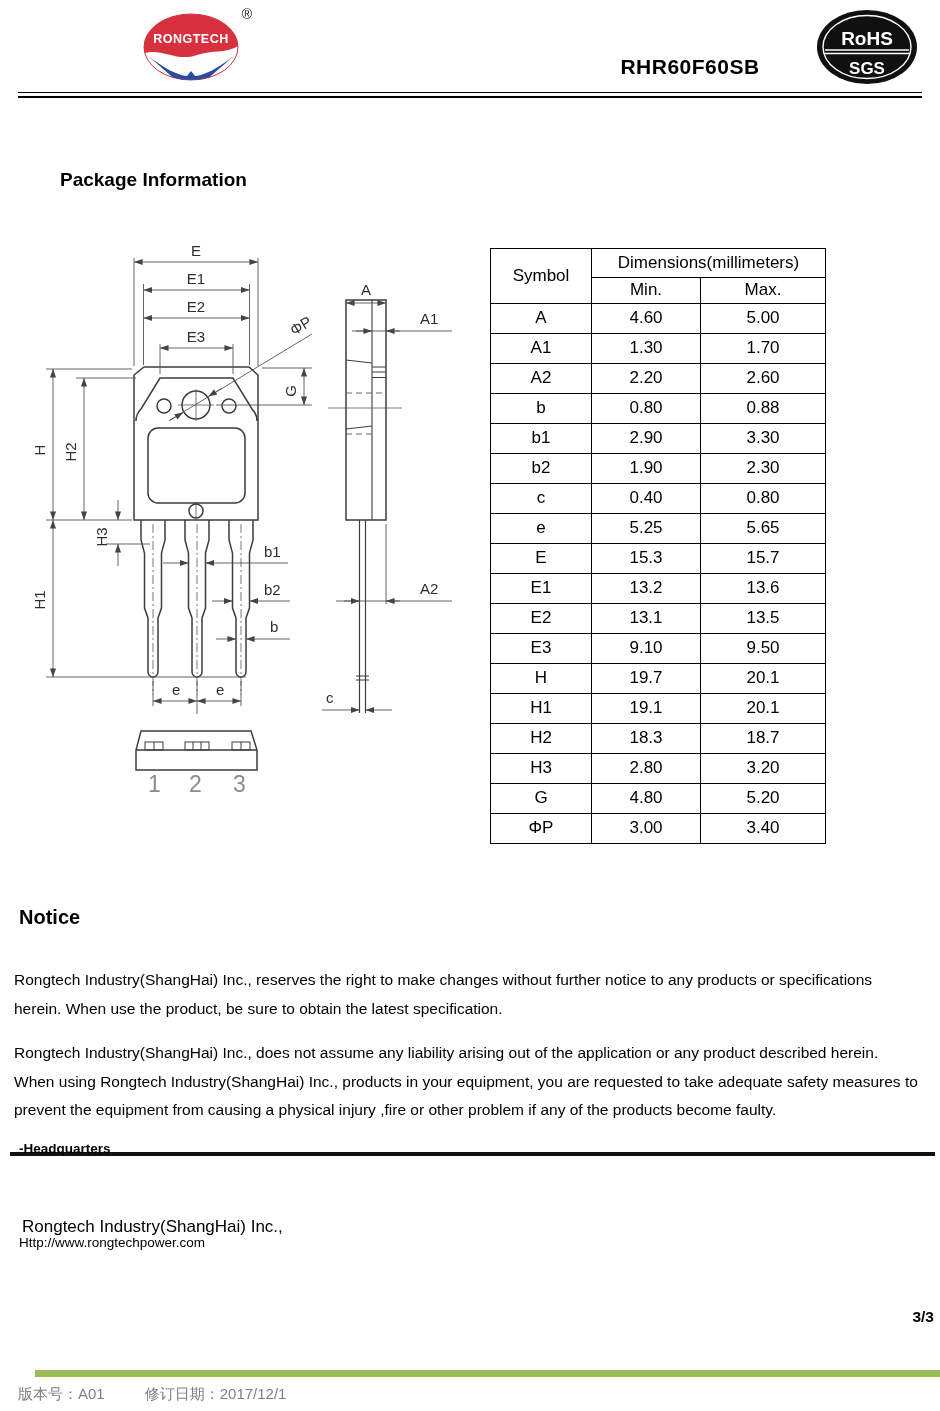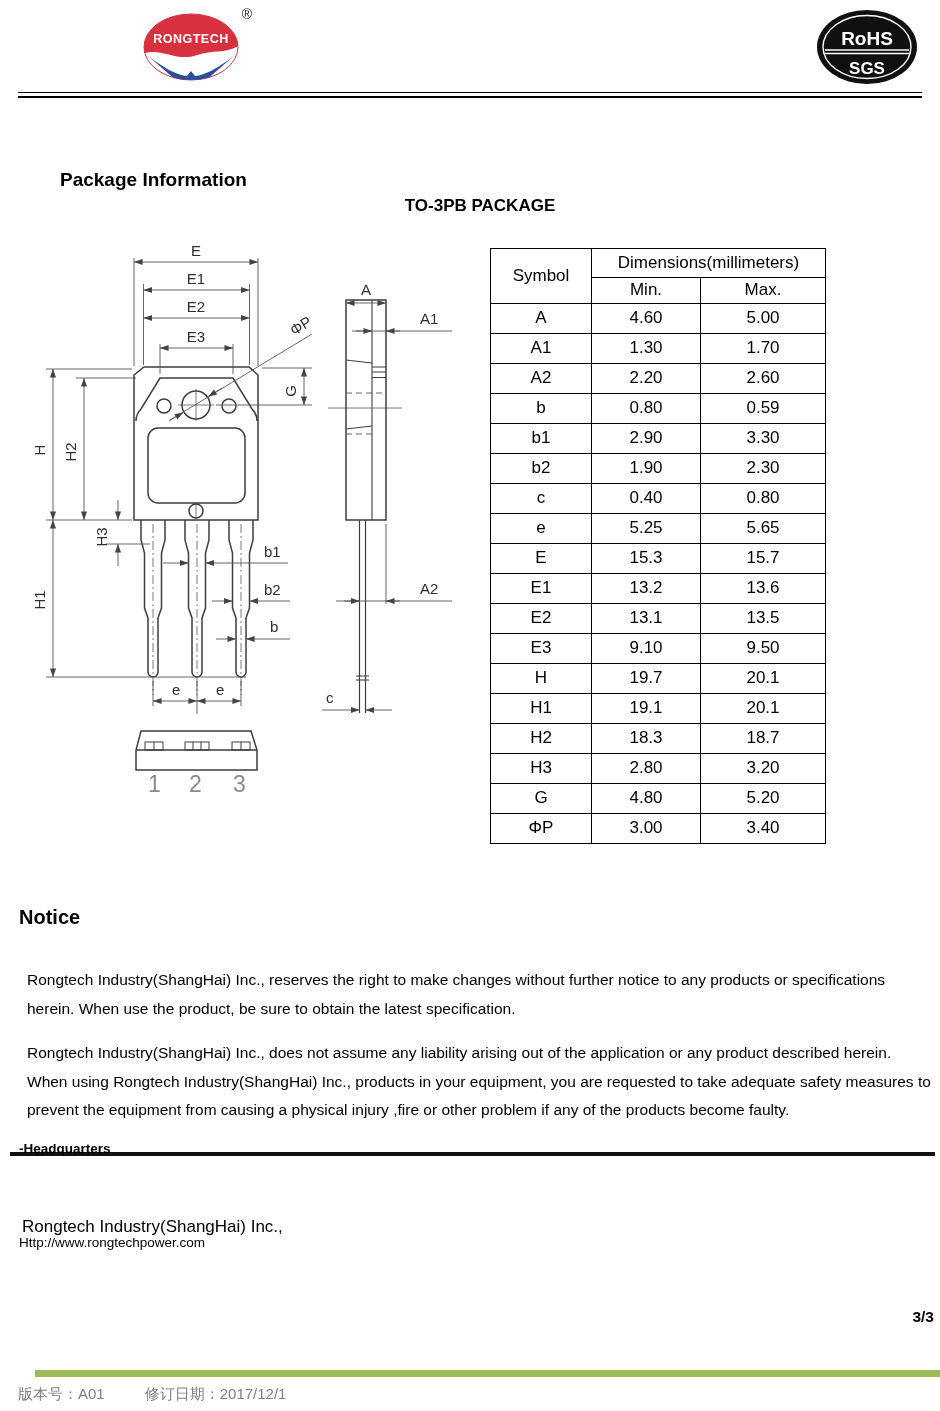--- a/index.html
+++ b/index.html
@@ -19,21 +19,21 @@
   .dim-table th,.dim-table td{border:1.6px solid #000;font-size:17px;font-weight:normal;
       text-align:center;padding:0;line-height:1.1;background:#fff;}
   .dim-table .c-sym{width:100px;}
   .dim-table .c-min{width:108px;margin-top:28px;}
   .dim-table .c-max{width:124px;margin-left:28px;}
   .dim-table .hrow1 th{height:28px;}
   .dim-table .hrow2 th{height:25px;}
   .dim-table tbody td{height:29px;}
   
   .notice-title{position:absolute;left:19px;top:906px;font-size:20px;font-weight:bold;}
-  .notice-p{position:absolute;left:27px;width:906px;font-size:15.5px;line-height:28.5px;}
+  .notice-p{position:absolute;left:14px;width:906px;font-size:15.5px;line-height:28.5px;}
   .np1{top:966px;} .np2{top:1039px;}
   .thick-rule{position:absolute;left:10px;top:1152px;width:925px;height:3.5px;background:#111;}
   .hq-label{position:absolute;left:19px;top:1141px;font-size:13.5px;font-weight:bold;}
   .hq-company{position:absolute;left:22px;top:1201px;font-size:17px;margin-top:16px;}
   .hq-site{position:absolute;left:19px;top:1235px;font-size:13.5px;}
   
   .green-bar{position:absolute;left:35px;top:1370px;width:905px;height:7px;background:#9bbb59;}
   .footer-meta{position:absolute;left:18px;top:1385px;font-size:15px;color:#7f7f7f;}
   .footer-meta .gap{display:inline-block;width:40px;}
   .page-num{position:absolute;right:6px;top:1308px;font-size:15.5px;color:#000;font-weight:600;margin-left:15px;}
@@ -55,34 +55,34 @@
       </defs>
     <ellipse cx="56" cy="44" rx="47" ry="33" fill="#ffffff" stroke="#d7313f" stroke-width="1"></ellipse>
     <g clip-path="url(#lc)">
       <path d="M5,52 C25,42 40,60 62,52 C80,46 92,52 108,40 L108,4 L4,4 Z" fill="#d7313f"></path>
       <path d="M12,52 C30,66 42,72 52,73 L56,68 L60,73 C70,72 82,66 100,52 L62,85 L56,79 L50,85 Z" fill="#2c4d9e"></path>
     </g>
     <text x="56" y="40" text-anchor="middle" font-size="12.5" font-weight="bold" fill="#ffffff" letter-spacing="0.5">RONGTECH</text>
     <text x="112" y="16" text-anchor="middle" font-size="14" fill="#222">®</text>
   </svg>
 
+  <div class="part-number">RHR60F60SB</div>
 
   <svg class="abs" style="left:815px;top:8px;" width="105" height="80" viewBox="0 0 105 80">
     <ellipse cx="52" cy="39" rx="50" ry="37" fill="#101010"></ellipse>
     <ellipse cx="52" cy="39" rx="44" ry="31.5" fill="none" stroke="#ffffff" stroke-width="1.4"></ellipse>
     <line x1="10" y1="42" x2="94" y2="42" stroke="#ffffff" stroke-width="1.6"></line>
     <line x1="9" y1="45.5" x2="95" y2="45.5" stroke="#ffffff" stroke-width="1.6"></line>
     <text x="52" y="37" text-anchor="middle" font-size="19" font-weight="bold" fill="#ffffff">RoHS</text>
     <text x="52" y="66" text-anchor="middle" font-size="17" font-weight="bold" fill="#ffffff">SGS</text>
   </svg>
 
   <div class="header-rule"></div>
 
   <div class="section-title">Package Information</div>
-  <div class="pkg-title">TO-3PB PACKAGE</div>
 
   <svg class="abs" style="left:20px;top:245px;" width="460" height="555" viewBox="20 245 460 555">
     <defs>
       <marker id="ah" viewBox="0 0 10 10" refX="9.5" refY="5" markerWidth="10" markerHeight="10" orient="auto-start-reverse">
           <path d="M0,1.6 L9.5,5 L0,8.4 Z" fill="#444"></path>
         </marker>
     </defs>
 
     <g stroke="#3d3d3d" stroke-width="1.5" fill="none">
       <path d="M134,375 L144,367 H249 L258,375 V520 H134 Z"></path>
@@ -247,21 +247,21 @@
         <td>1.70</td>
       </tr>
         <tr>
         <td>A2</td>
         <td>2.20</td>
         <td>2.60</td>
       </tr>
         <tr>
         <td>b</td>
         <td>0.80</td>
-        <td>0.59</td>
+        <td>0.88</td>
       </tr>
         <tr>
         <td>b1</td>
         <td>2.90</td>
         <td>3.30</td>
       </tr>
         <tr>
         <td>b2</td>
         <td>1.90</td>
         <td>2.30</td>

